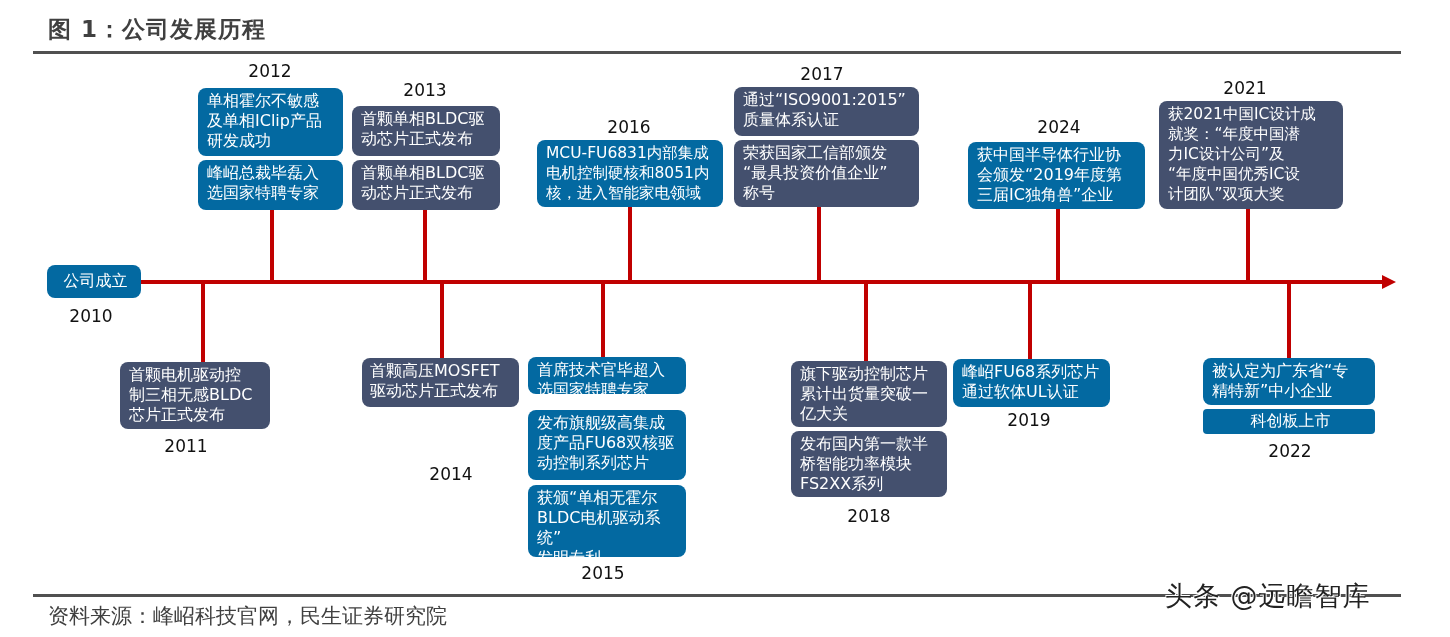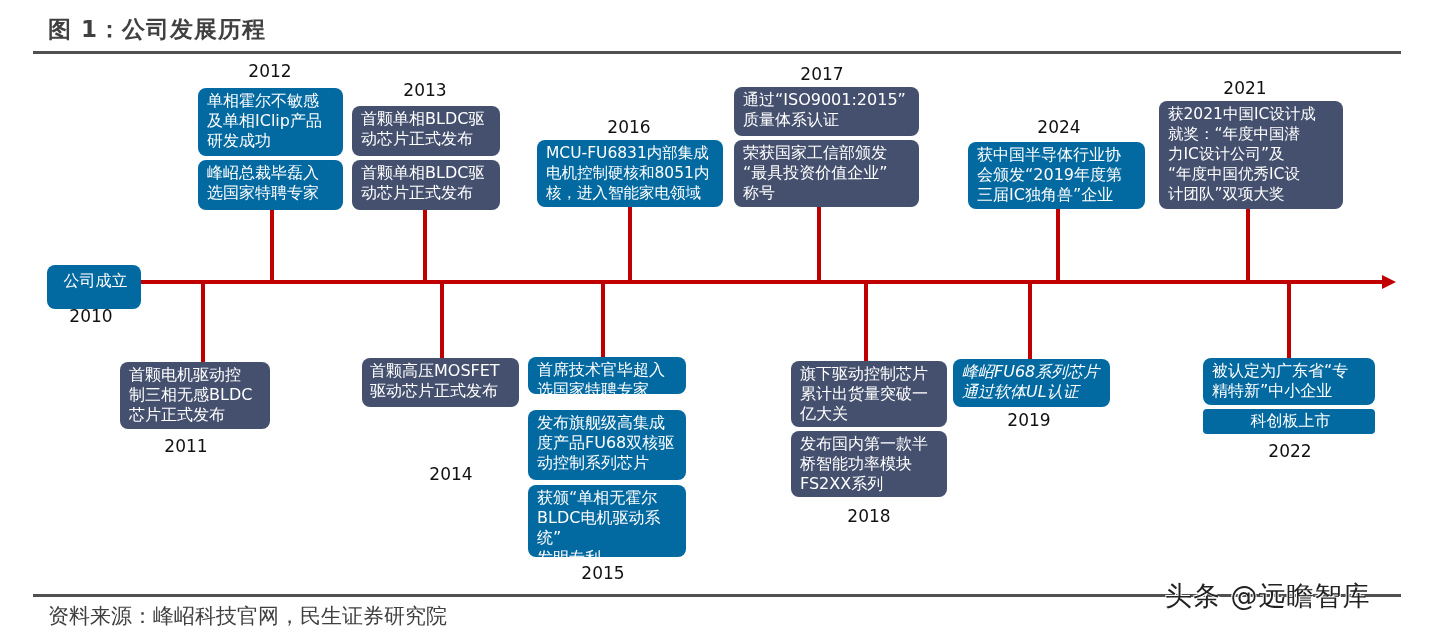--- a/index.html
+++ b/index.html
@@ -34,21 +34,21 @@
 <div class="tick" style="left:440px; top:280px; height:78px;"></div>
 <div class="tick" style="left:601px; top:280px; height:77px;"></div>
 <div class="tick" style="left:628px; top:206px; height:76px;"></div>
 <div class="tick" style="left:817px; top:206px; height:76px;"></div>
 <div class="tick" style="left:864px; top:280px; height:82px;"></div>
 <div class="tick" style="left:1028px; top:280px; height:80px;"></div>
 <div class="tick" style="left:1056px; top:208px; height:74px;"></div>
 <div class="tick" style="left:1246px; top:208px; height:74px;"></div>
 <div class="tick" style="left:1287px; top:280px; height:80px;"></div>
 
-<div class="box gray center" style="left:47px; top:265px; width:94px; height:44px; padding-top:6px;">公司成立</div>
+<div class="box gray center" style="left:47px; top:265px; width:94px; height:33px; padding-top:6px;">公司成立</div>
 <div class="year" style="left:51px; top:306px;">2010</div>
 
 <div class="box navy" style="left:120px; top:362px; width:150px; height:67px;">首颗电机驱动控
 制三相无感BLDC
 芯片正式发布</div>
 <div class="year" style="left:146px; top:436px;">2011</div>
 
 <div class="year" style="left:230px; top:61px;">2012</div>
 <div class="box gray" style="left:198px; top:88px; width:145px; height:68px;">单相霍尔不敏感
 及单相IClip产品
@@ -89,21 +89,21 @@
 称号</div>
 
 <div class="box navy" style="left:791px; top:361px; width:156px; height:66px;">旗下驱动控制芯片
 累计出货量突破一
 亿大关</div>
 <div class="box navy" style="left:791px; top:431px; width:156px; height:66px;">发布国内第一款半
 桥智能功率模块
 FS2XX系列</div>
 <div class="year" style="left:829px; top:506px;">2018</div>
 
-<div class="box gray" style="left:953px; top:359px; width:157px; height:48px;font-style:italic;">峰岹FU68系列芯片
+<div class="box gray" style="left:953px; top:359px; width:157px; height:48px;">峰岹FU68系列芯片
 通过软体UL认证</div>
 <div class="year" style="left:989px; top:410px;">2019</div>
 
 <div class="year" style="left:1019px; top:117px;">2024</div>
 <div class="box gray" style="left:968px; top:142px; width:177px; height:67px;">获中国半导体行业协
 会颁发“2019年度第
 三届IC独角兽”企业</div>
 
 <div class="year" style="left:1205px; top:78px;">2021</div>
 <div class="box navy" style="left:1159px; top:101px; width:184px; height:108px; font-size:15.5px;">获2021中国IC设计成

